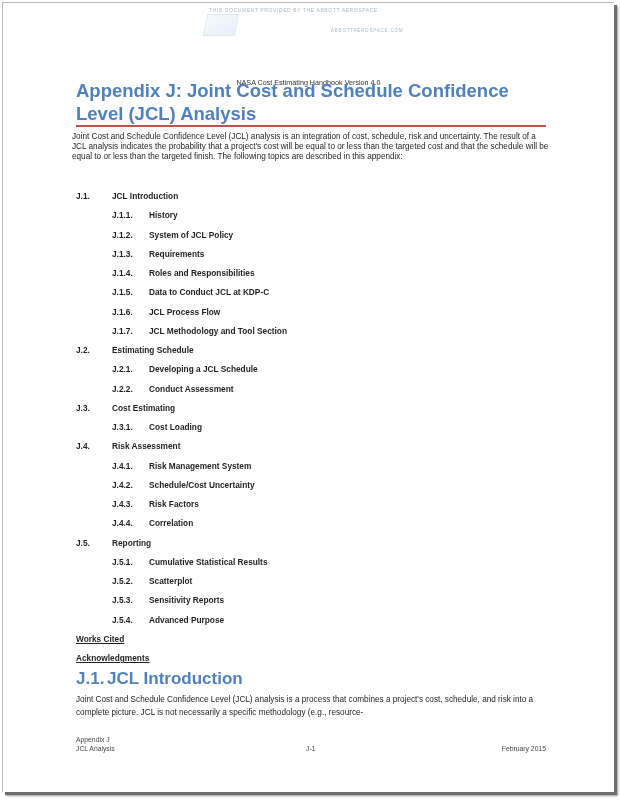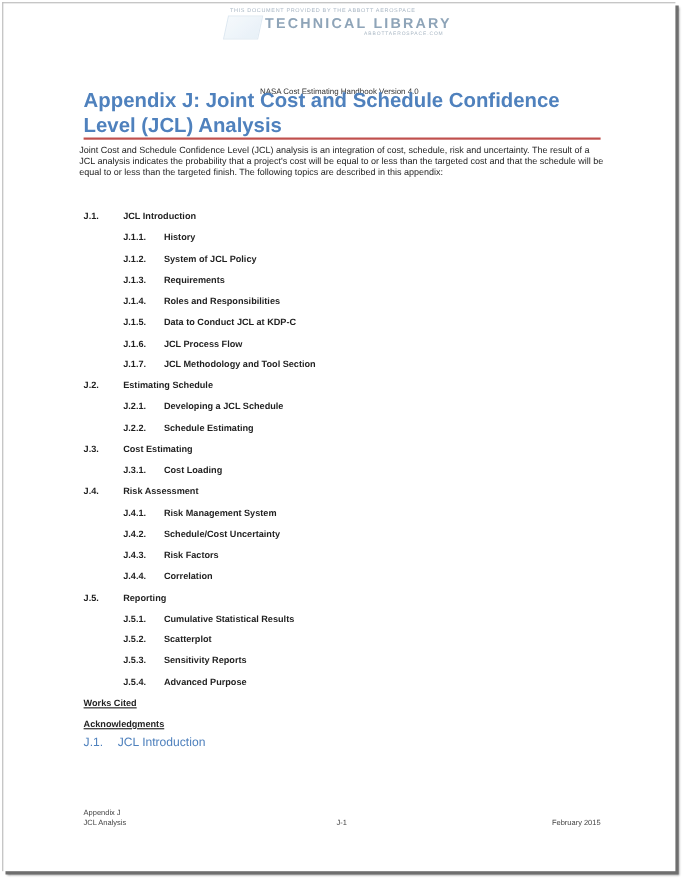--- a/index.html
+++ b/index.html
@@ -32,38 +32,37 @@
   .toc-row { position: absolute; height: 14px; font-size: 8.3px; font-weight: bold; color: #1f1f1f; white-space: nowrap; }
   .toc-num { position: absolute; left: 0; top: 0; }
   .toc-text { position: absolute; top: 0; }
   .lvl1 { left: 73px; }
   .lvl1 .toc-text { left: 36px; }
   .lvl2 { left: 109px; }
   .lvl2 .toc-text { left: 37px; }
   .lvl0 { left: 73px; }
   .lvl0 .toc-text { left: 0; text-decoration: underline; }
 
-  .section-heading { position: absolute; left: 73px; top: 666px; font-size: 11px; font-weight: normal; color: #4f81bd; white-space: nowrap; }
+  .section-heading { position: absolute; left: 73px; top: 666px; font-size: 17px; font-weight: bold; color: #4f81bd; white-space: nowrap; }
   .section-heading .num { display: inline-block; width: 31px; }
   .section-body { position: absolute; left: 73px; top: 690px; width: 480px; font-size: 8.2px; line-height: 13.2px; color: #1f1f1f; }
 
   .footer { position: absolute; left: 73px; top: 733px; width: 470px; height: 24px; font-size: 6.8px; color: #444; line-height: 8.5px; }
   .footer-left { position: absolute; left: 0; top: 0; }
   .footer-center { position: absolute; left: 230px; top: 8.5px; }
   .footer-right { position: absolute; right: 0; top: 8.5px; }
 </style>
 </head>
 <body>
 
 <div class="page">
 
   <div class="logo">
     <div class="logo-box"></div>
     <div class="logo-top">This document provided by the Abbott Aerospace</div>
-    <div class="logo-main">TECHNICAL LIBRARY</div>
     <div class="logo-sub">abbottaerospace.com</div>
   </div>
 
   <div class="running-head">NASA Cost Estimating Handbook Version 4.0</div>
 
   <div class="title">Appendix J: Joint Cost and Schedule Confidence Level (JCL) Analysis</div>
   <div class="title-rule"></div>
 
   <div class="intro">Joint Cost and Schedule Confidence Level (JCL) analysis is an integration of cost, schedule, risk and uncertainty. The result of a JCL analysis indicates the probability that a project's cost will be equal to or less than the targeted cost and that the schedule will be equal to or less than the targeted finish. The following topics are described in this appendix:</div>
 
@@ -103,21 +102,21 @@
       <div class="toc-row lvl1" style="top: 154px;">
         <span class="toc-num">J.2.</span>
         <span class="toc-text">Estimating Schedule</span>
       </div>
       <div class="toc-row lvl2" style="top: 173.25px;">
         <span class="toc-num">J.2.1.</span>
         <span class="toc-text">Developing a JCL Schedule</span>
       </div>
       <div class="toc-row lvl2" style="top: 192.5px;">
         <span class="toc-num">J.2.2.</span>
-        <span class="toc-text">Schedule Estimating</span>
+        <span class="toc-text">Conduct Assessment</span>
       </div>
       <div class="toc-row lvl1" style="top: 211.75px;">
         <span class="toc-num">J.3.</span>
         <span class="toc-text">Cost Estimating</span>
       </div>
       <div class="toc-row lvl2" style="top: 231px;">
         <span class="toc-num">J.3.1.</span>
         <span class="toc-text">Cost Loading</span>
       </div>
       <div class="toc-row lvl1" style="top: 250.25px;">
@@ -164,20 +163,21 @@
         <span class="toc-text">Works Cited</span>
       </div>
       <div class="toc-row lvl0" style="top: 462px;">
         <span class="toc-text">Acknowledgments</span>
       </div>
     </div>
 
   <div class="section-heading">
     <span class="num">J.1.</span><span>JCL Introduction</span>
   </div>
+  <div class="section-body">Joint Cost and Schedule Confidence Level (JCL) analysis is a process that combines a project's cost, schedule, and risk into a complete picture. JCL is not necessarily a specific methodology (e.g., resource-</div>
 
   <div class="footer">
     <div class="footer-left">
       <div>Appendix J</div>
       <div>JCL Analysis</div>
     </div>
     <div class="footer-center">J-1</div>
     <div class="footer-right">February 2015</div>
   </div>
 </div>

